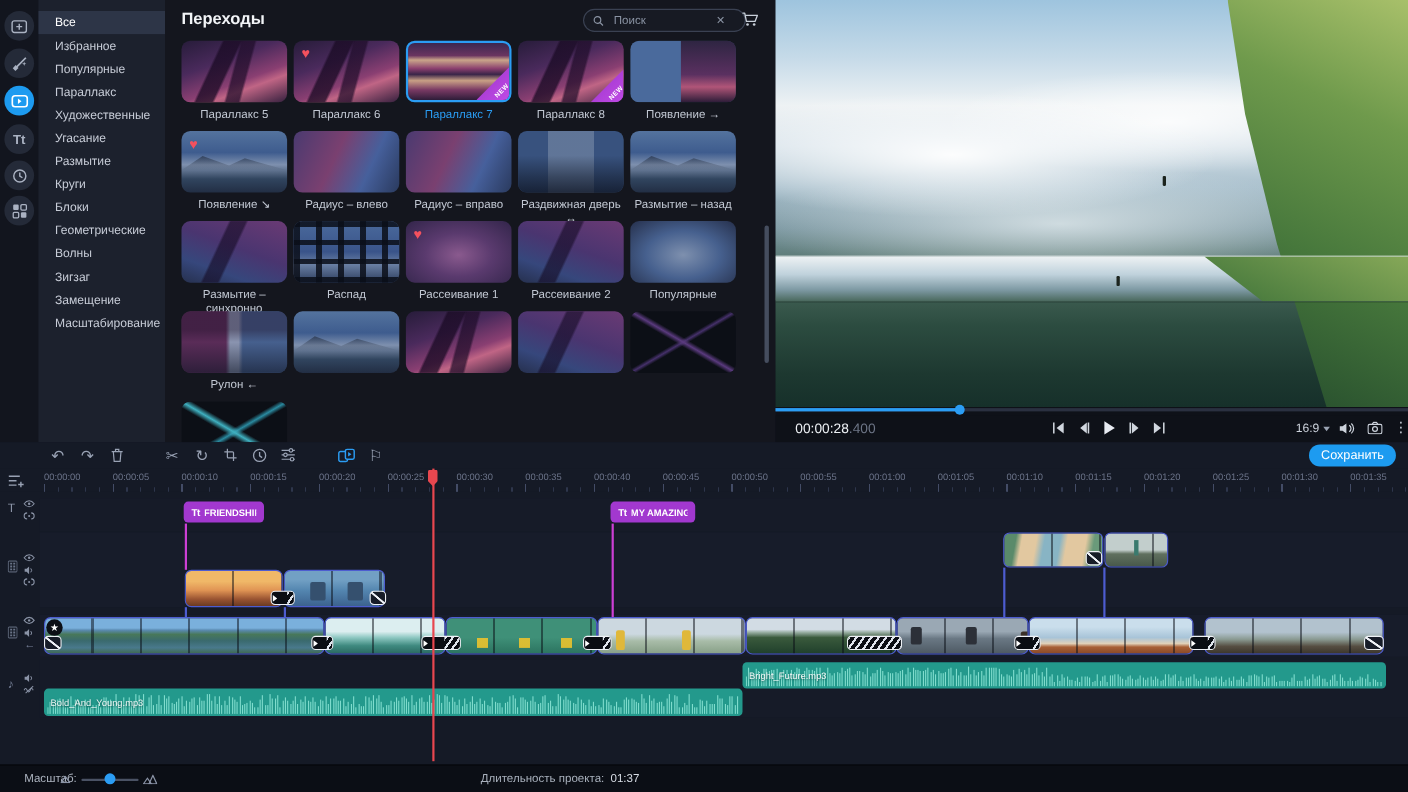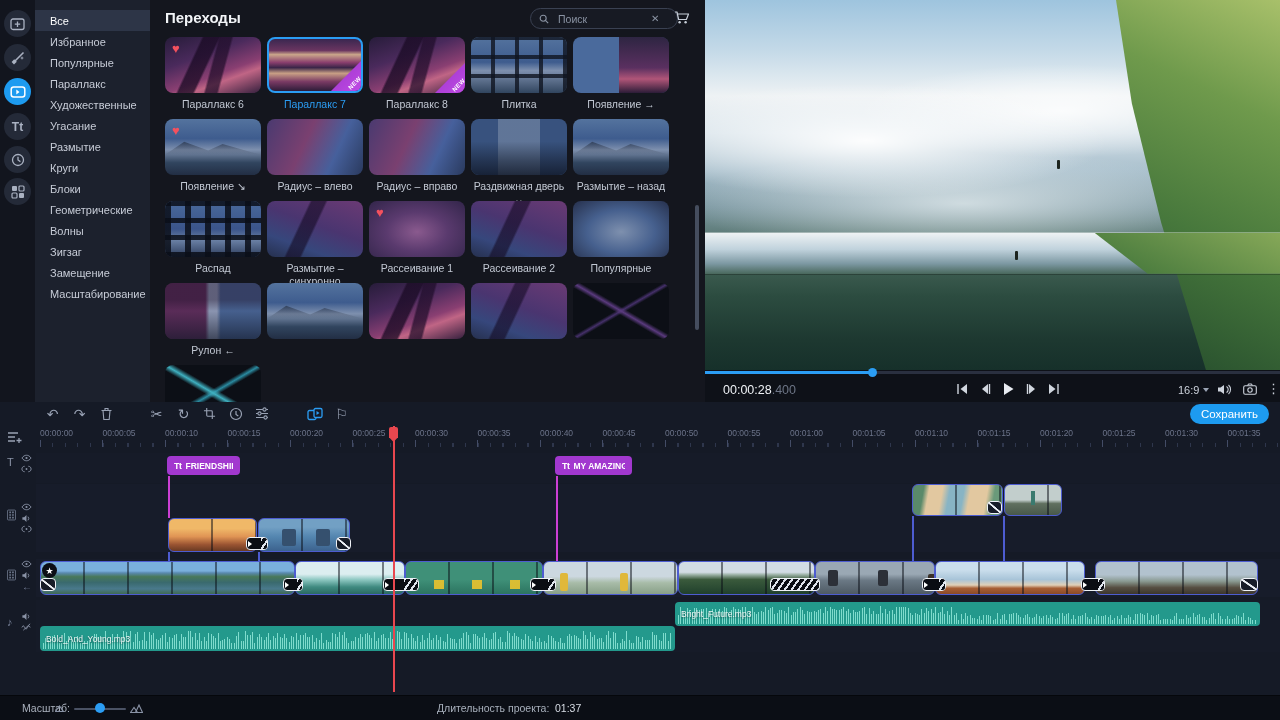--- a/index.html
+++ b/index.html
@@ -260,20 +260,24 @@
     </div>
     <span class="cart">
       <svg width="16" height="15" viewBox="0 0 16 15">
           <path d="M1 2h2l1.6 7.5h7.8L14.5 4H4" fill="none" stroke="#c8cfd9" stroke-width="1.2" stroke-linejoin="round"></path>
           <circle cx="5.6" cy="12.3" r="1.2" fill="#c8cfd9"></circle>
           <circle cx="11.6" cy="12.3" r="1.2" fill="#c8cfd9"></circle>
         </svg>
     </span>
     <div class="grid" id="transGrid">
         <div class="tile">
+          <div class="thumb v-p1"></div>
+          <div class="tile-label">Параллакс 5</div>
+        </div>
+        <div class="tile">
           <div class="thumb v-p1">
             <span class="heart">♥</span>
           </div>
           <div class="tile-label">Параллакс 6</div>
         </div>
         <div class="tile sel">
           <div class="thumb v-p2">
             <div class="ribbon">
               <span class="ribbon-text">NEW</span>
             </div>
@@ -282,24 +286,20 @@
         </div>
         <div class="tile">
           <div class="thumb v-p1">
             <div class="ribbon">
               <span class="ribbon-text">NEW</span>
             </div>
           </div>
           <div class="tile-label">Параллакс 8</div>
         </div>
         <div class="tile">
-          <div class="thumb v-tile"></div>
-          <div class="tile-label">Плитка</div>
-        </div>
-        <div class="tile">
           <div class="thumb v-dusk-split"></div>
           <div class="tile-label">Появление →</div>
         </div>
         <div class="tile">
           <div class="thumb v-dusk">
             <span class="heart">♥</span>
           </div>
           <div class="tile-label">Появление ↘</div>
         </div>
         <div class="tile">
@@ -312,26 +312,26 @@
         </div>
         <div class="tile">
           <div class="thumb v-door"></div>
           <div class="tile-label">Раздвижная дверь ↔</div>
         </div>
         <div class="tile">
           <div class="thumb v-dusk"></div>
           <div class="tile-label">Размытие – назад</div>
         </div>
         <div class="tile">
+          <div class="thumb v-p3"></div>
+          <div class="tile-label">Размытие – синхронно</div>
+        </div>
+        <div class="tile">
           <div class="thumb v-decay"></div>
           <div class="tile-label">Распад</div>
-        </div>
-        <div class="tile">
-          <div class="thumb v-p3"></div>
-          <div class="tile-label">Размытие – синхронно</div>
         </div>
         <div class="tile">
           <div class="thumb v-hazep">
             <span class="heart">♥</span>
           </div>
           <div class="tile-label">Рассеивание 1</div>
         </div>
         <div class="tile">
           <div class="thumb v-p3"></div>
           <div class="tile-label">Рассеивание 2</div>

